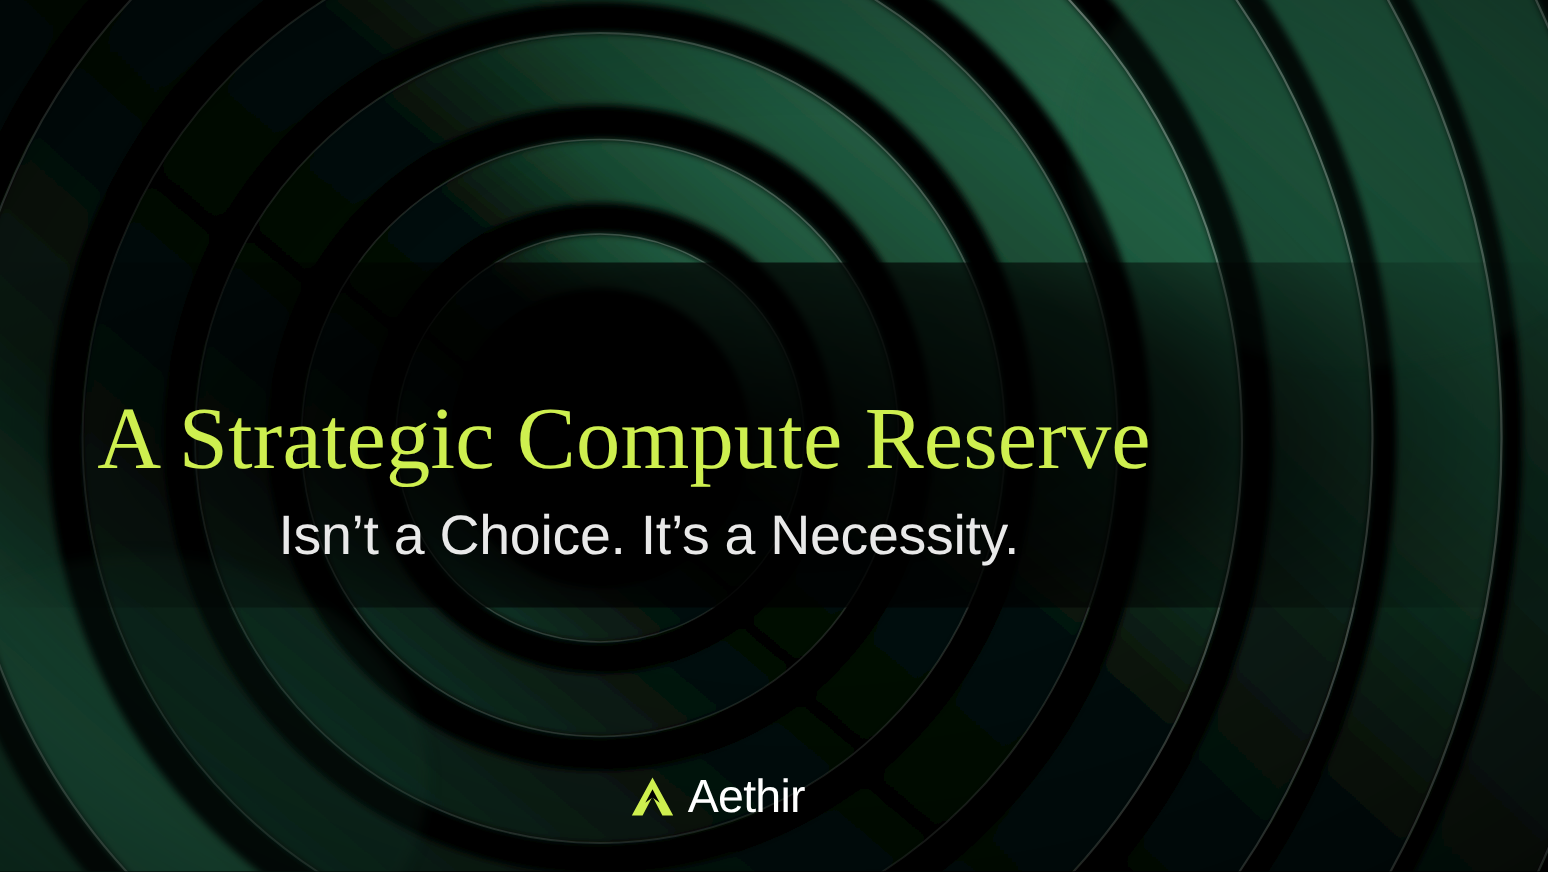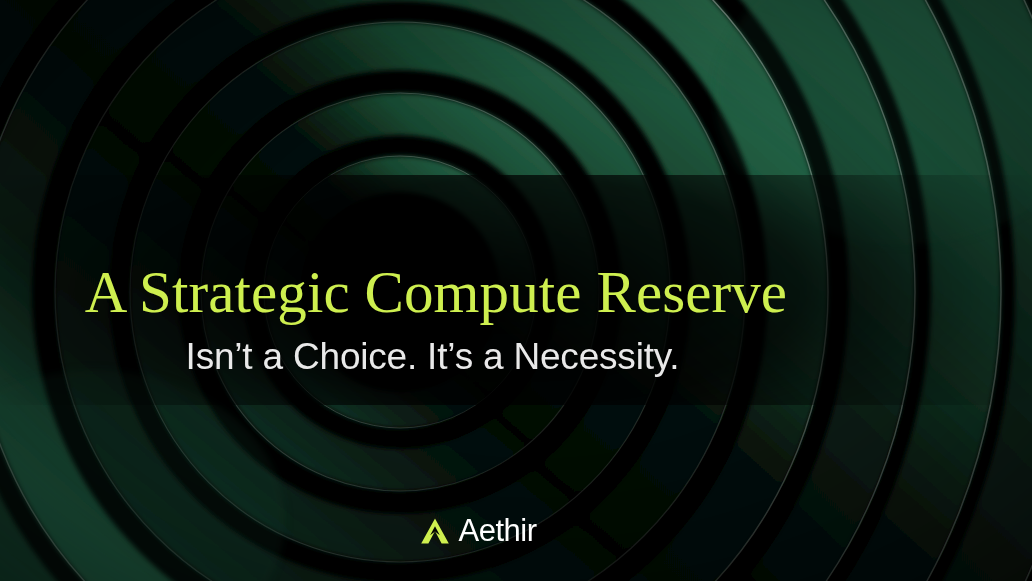--- a/index.html
+++ b/index.html
@@ -73,21 +73,20 @@
     top: 222px;
     width: 832px;
     text-align: center;
     font-family: "Liberation Serif", "DejaVu Serif", serif;
     font-size: 59px;
     font-weight: 400;
     line-height: 1.04;
     letter-spacing: 0.1px;
     color: #ceef4f;
     white-space: nowrap;
-    padding-left: 20px;
   }
 
   #subhead {
     position: absolute;
     left: 0;
     top: 299px;
     width: 865px;
     text-align: center;
     font-family: "Liberation Sans", sans-serif;
     font-size: 37px;

